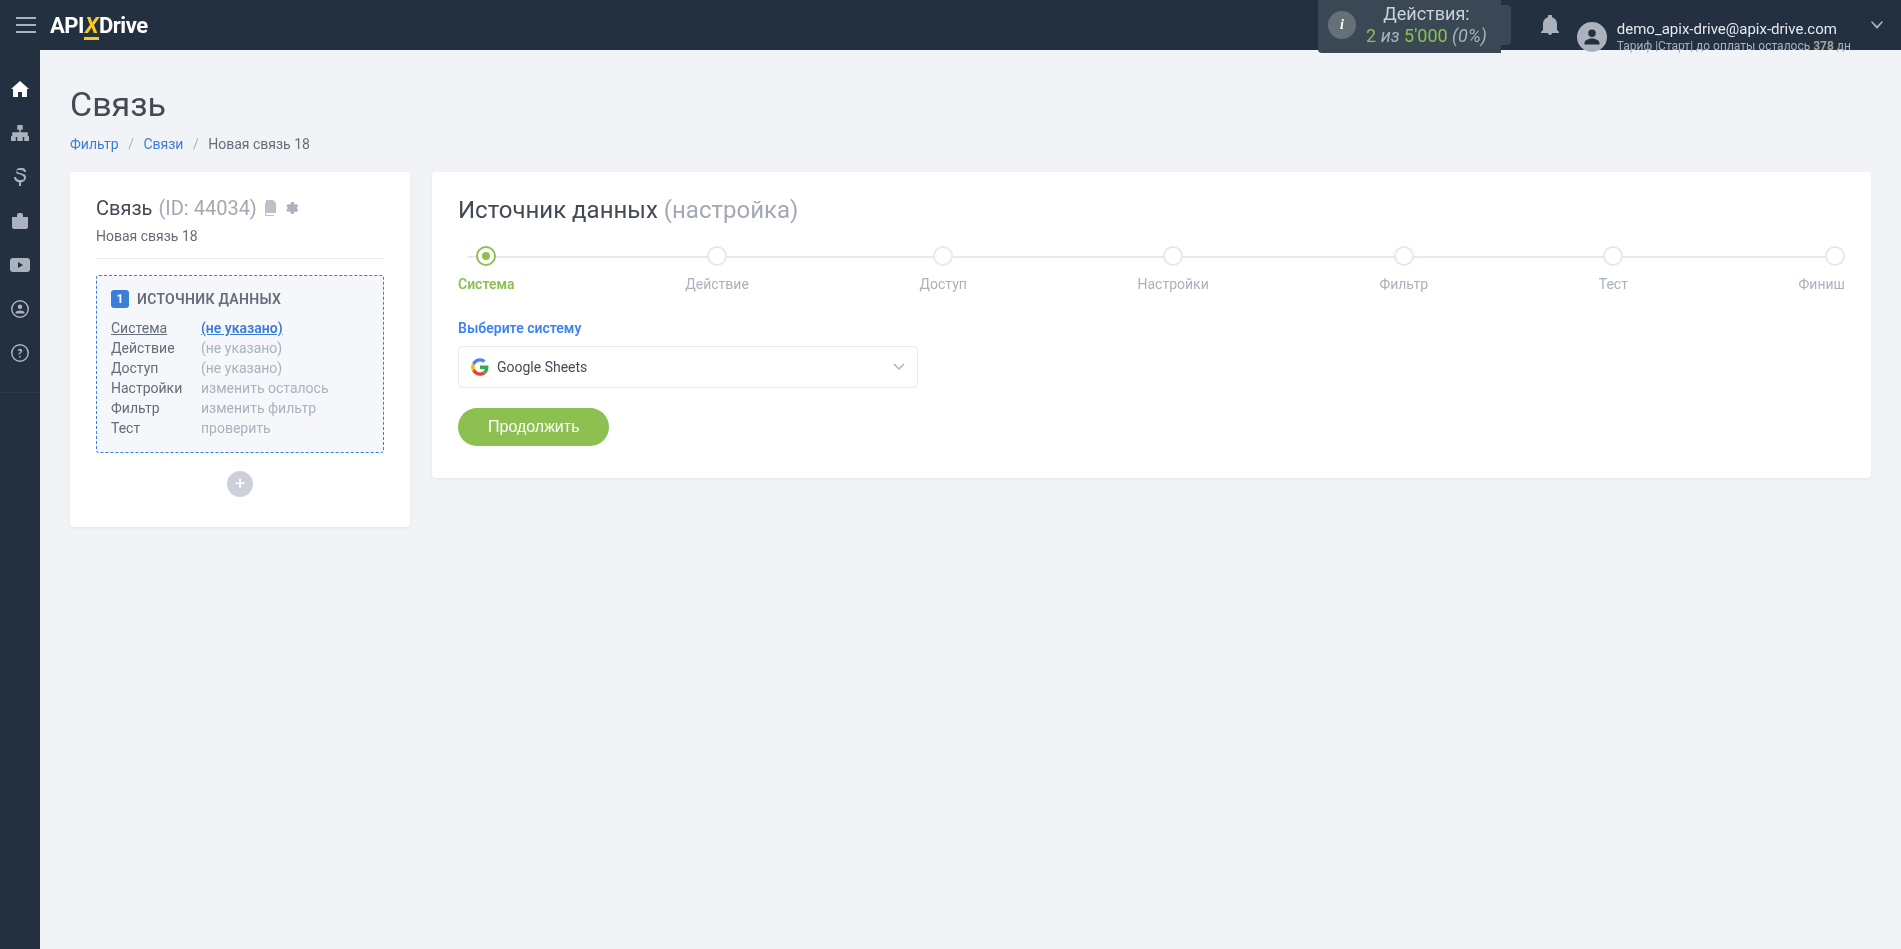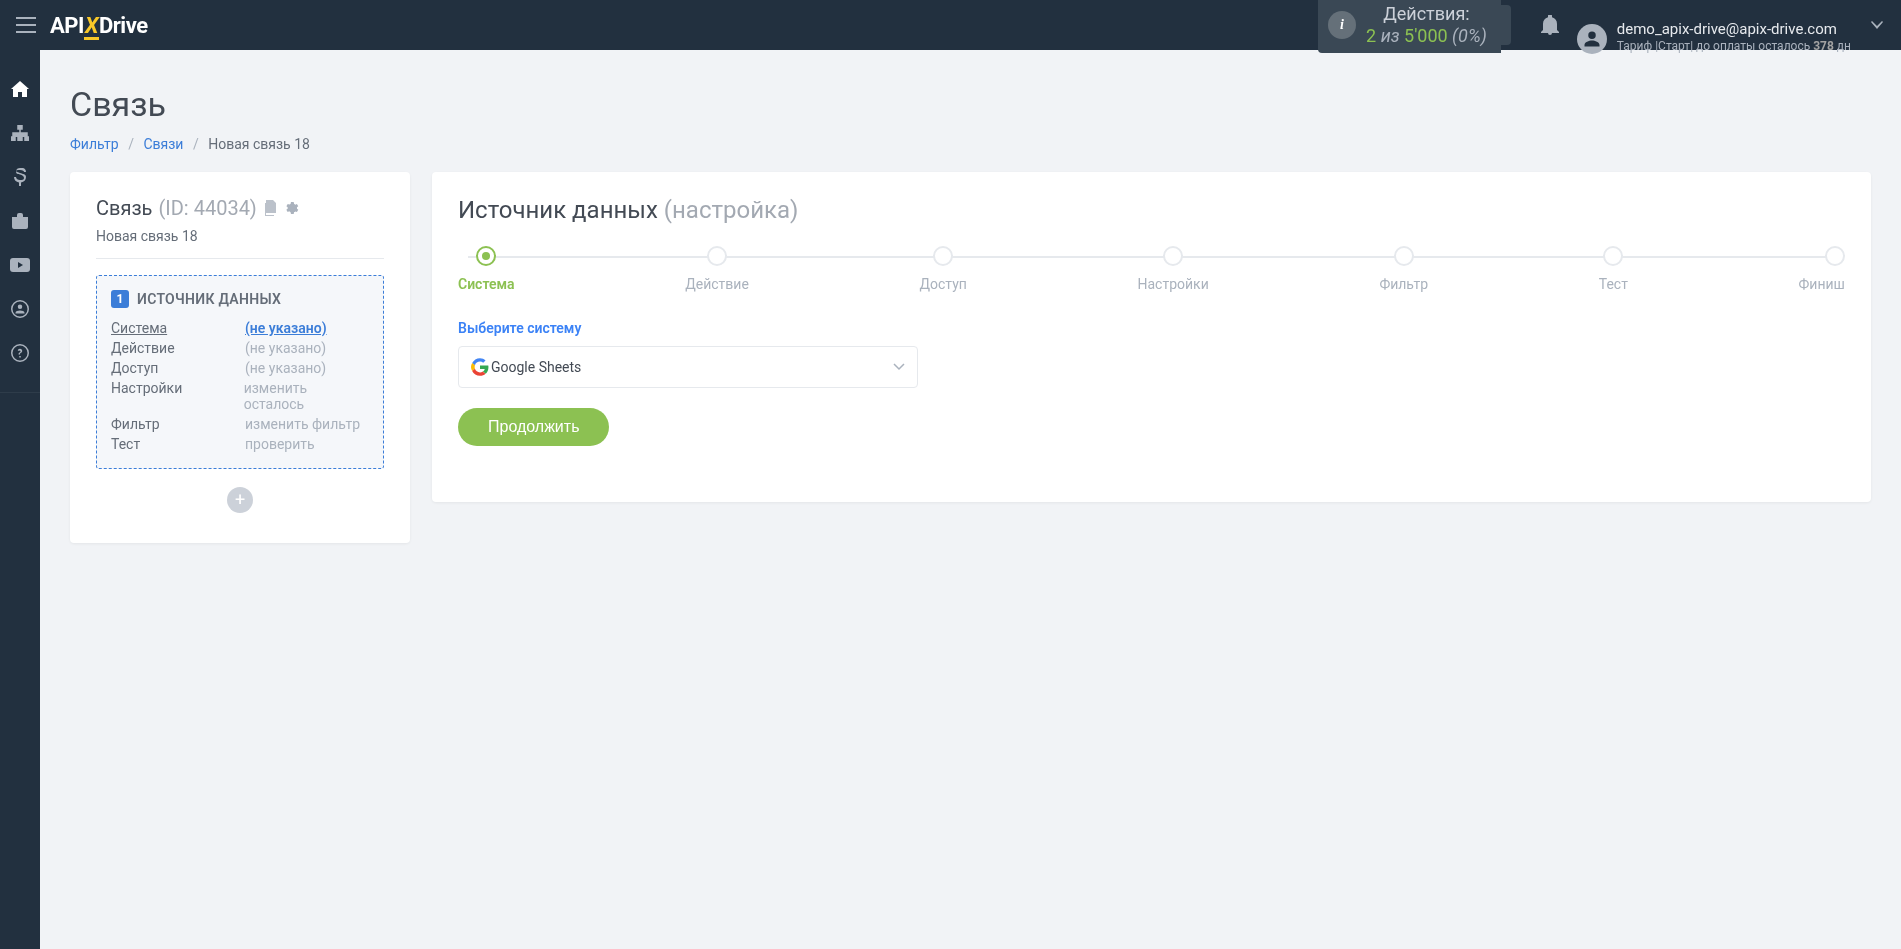--- a/index.html
+++ b/index.html
@@ -39,21 +39,21 @@
   color: #fff; font-weight: bold; font-style: italic; font-family: Georgia, serif;
 }
 .actions-text { font-size: 18px; line-height: 1.2; color: #ccd1d9; text-align: center; }
 .actions-numbers { }
 .actions-numbers .used { color: #8cc152; }
 .actions-numbers .of { color: #aab2bd; font-style: italic; }
 .actions-numbers .total { color: #8cc152; }
 .actions-numbers .pct { color: #aab2bd; font-style: italic; }
 .actions-blank { width: 10px; background:#3a4855; height: 40px; margin-right: 12px; border-radius: 0 4px 4px 0;}
 .bell { color: #aab2bd; padding: 0 18px; }
-.user-block { display: flex; align-items: flex-end; gap: 10px; padding-right: 12px; margin-top: 24px; }
+.user-block { display: flex; align-items: center; gap: 10px; padding-right: 12px; margin-top: 24px; }
 .avatar-circle { width: 30px; height: 30px; border-radius: 50%; background: #aab2bd; display:flex; align-items:center; justify-content:center; color:#22303f; }
 .user-text { font-size: 13px; line-height: 1.25; color:#e6e9ed; }
 .user-text .email { font-size: 15px; }
 .user-text .tariff { font-size: 12px; color: #aab2bd; }
 .user-text .tariff b { color: #a3a3a3; }
 .chevron-down { color: #aab2bd; padding: 0 8px; }
 
 .layout { display: flex; min-height: calc(100vh - 50px); border-radius: 13px; }
 .sidebar {
   width: 40px;
@@ -72,21 +72,21 @@
 .breadcrumb a { color: #3b7dd8; text-decoration: none; }
 .breadcrumb .sep { color: #aab2bd; padding: 0 6px; }
 
 .cards { display: flex; gap: 22px; align-items: flex-start; }
 .card {
   background: #fff;
   border-radius: 4px;
   box-shadow: 0 1px 3px rgba(0,0,0,0.06);
 }
 .card-left { width: 340px; padding: 24px 26px 30px 26px; }
-.card-right { flex: 1; padding: 24px 26px 56px 26px; }
+.card-right { flex: 1; padding: 24px 26px 32px 26px; }
 
 .conn-header { display: flex; align-items: center; gap: 6px; margin-bottom: 8px; font-size: 20px; color:#434a54;}
 .conn-header .id { color: #a3a9b2; }
 .conn-header .icons { color: #aab2bd; display:flex; gap:6px; }
 .conn-header .toggle-wrap { margin-left: auto; }
 .toggle {
   width: 38px; height: 20px; background: #ccd1d9; border-radius: 20px; position: relative; cursor: pointer;
 }
 .toggle::after {
   content: ""; position: absolute; left: 2px; top: 2px; width: 16px; height: 16px;
@@ -100,21 +100,21 @@
   border-radius: 3px;
   padding: 14px 14px 14px 14px;
 }
 .source-title { display: flex; align-items: center; gap: 8px; margin-bottom: 10px; font-weight: 600; color:#656d78; letter-spacing: .3px; }
 .badge-num {
   width: 18px; height: 18px; background: #3b7dd8; color: #fff; border-radius: 3px;
   display: inline-flex; align-items: center; justify-content: center; font-size: 12px; font-weight: bold;
 }
 .kv-row { display: flex; gap: 12px; padding: 2px 0; font-size: 14px; }
 .kv-row .k { width: 78px; color: #656d78; }
-.kv-row .v { color: #aab2bd; margin-left: 44px; }
+.kv-row .v { color: #aab2bd; }
 .kv-row.link .k { text-decoration: underline; color:#656d78; }
 .kv-row.link .v { color: #3b7dd8; text-decoration: underline; font-weight: 600; }
 .add-circle {
   width: 26px; height: 26px; border-radius: 50%; background: #ccd1d9; color: #fff;
   display: flex; align-items: center; justify-content: center; margin: 18px auto 0 auto; font-size: 18px; line-height: 1;
   cursor: pointer;
 }
 
 .right-title { font-size: 24px; color: #434a54; margin-bottom: 22px; font-weight: 400; }
 .right-title .muted { color: #a3a9b2; }
@@ -132,21 +132,21 @@
 .step-label { font-size: 14px; color: #aab2bd; white-space: nowrap; }
 .step.active .step-label { color: #8cc152; font-weight: 600; }
 .step:first-child { align-items: flex-start; }
 .step:last-child { align-items: flex-end; text-align: center; }
 
 .field-label { font-size: 14px; font-weight: 600; color: #3b82f6; margin-bottom: 10px; }
 .select {
   width: 460px; max-width: 100%;
   border: 1px solid #e6e9ed; border-radius: 4px;
   height: 42px; display: flex; align-items: center; padding: 0 12px;
-  background: #fff; cursor: pointer; gap: 2px;
+  background: #fff; cursor: pointer; gap: 8px;
 }
 .select .sel-icon { width: 18px; height: 18px; display:inline-flex; }
 .select .sel-text { flex: 1; color: #434a54; }
 .select .sel-caret { color: #aab2bd; }
 
 .btn-primary {
   margin-top: 20px;
   background: #8cc152; color: #fff; border: none; border-radius: 22px;
   height: 38px; padding: 0 30px; font-size: 16px; cursor: pointer;
 }

